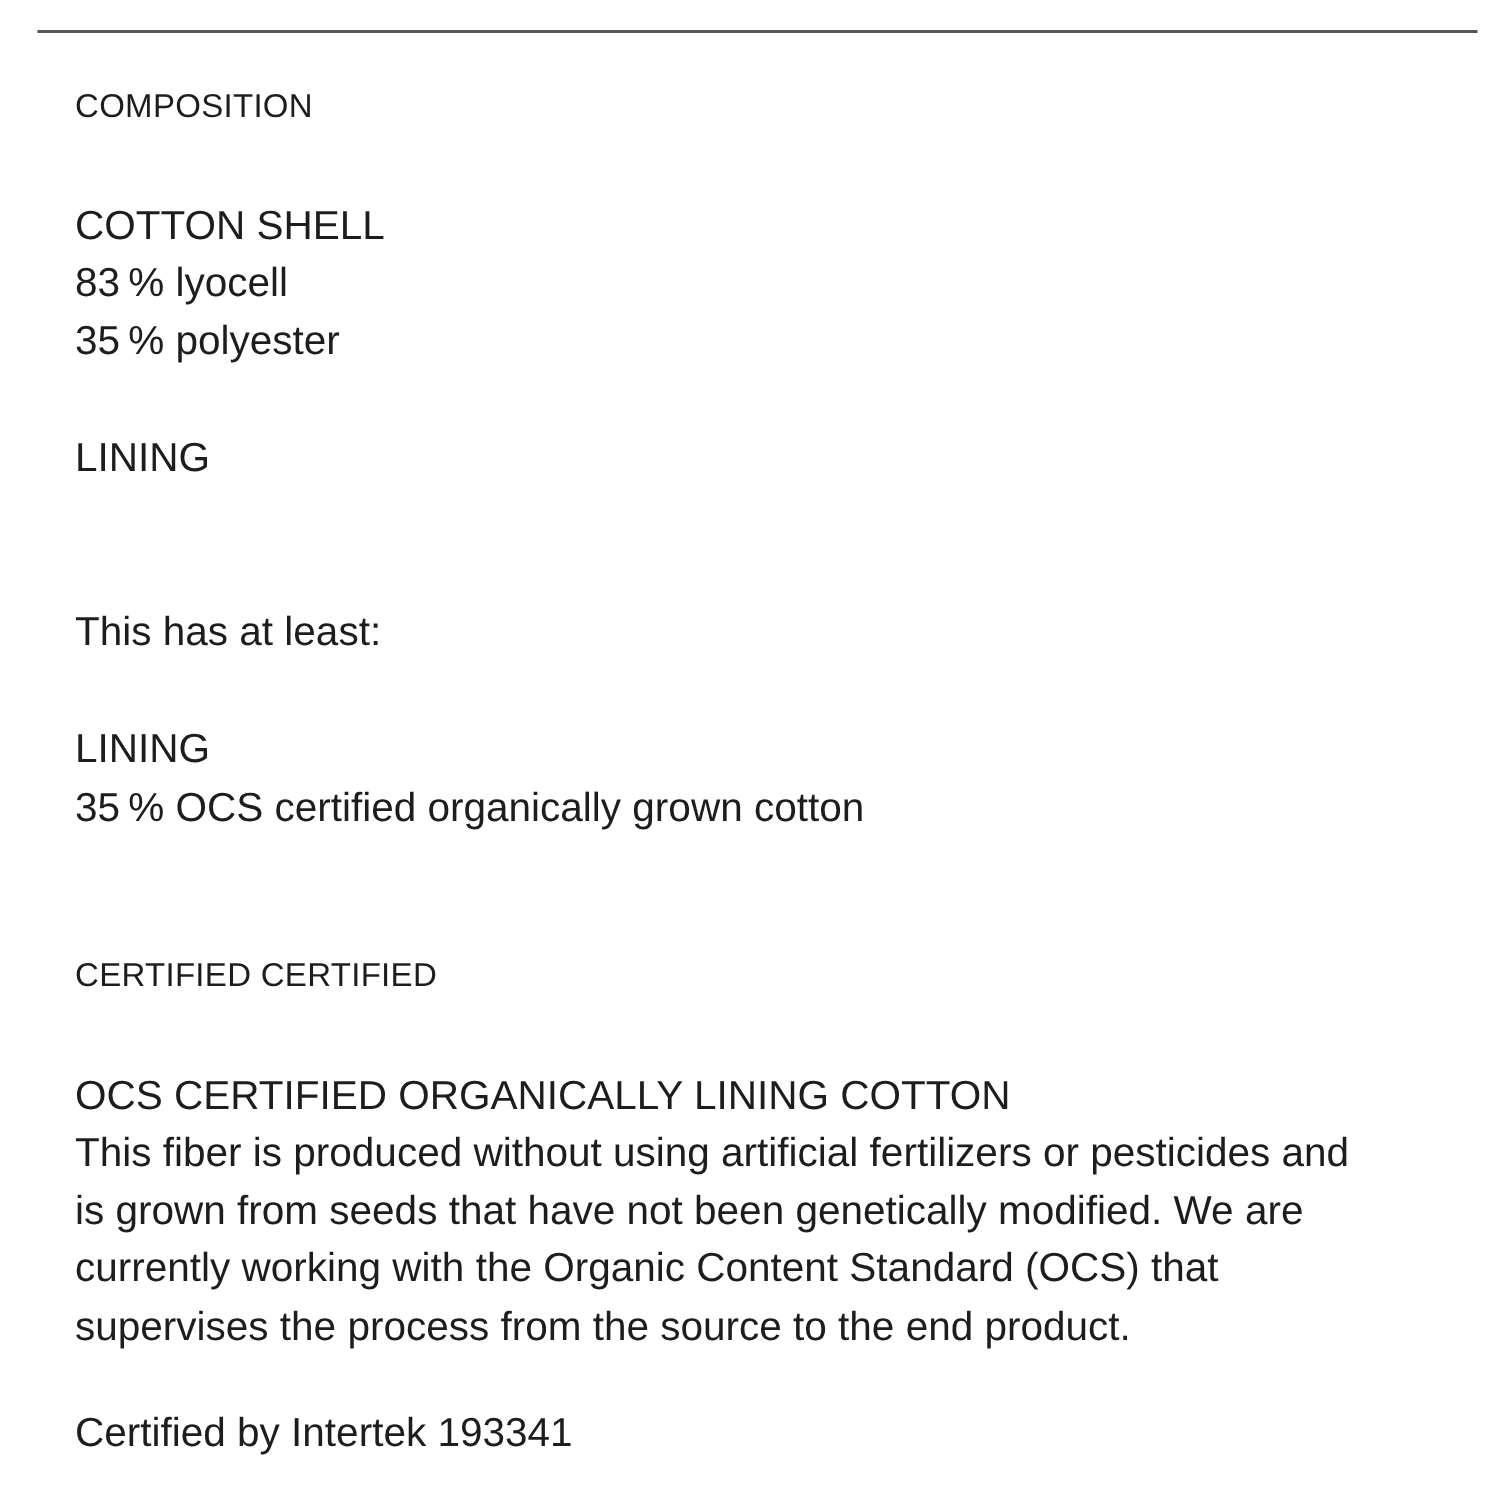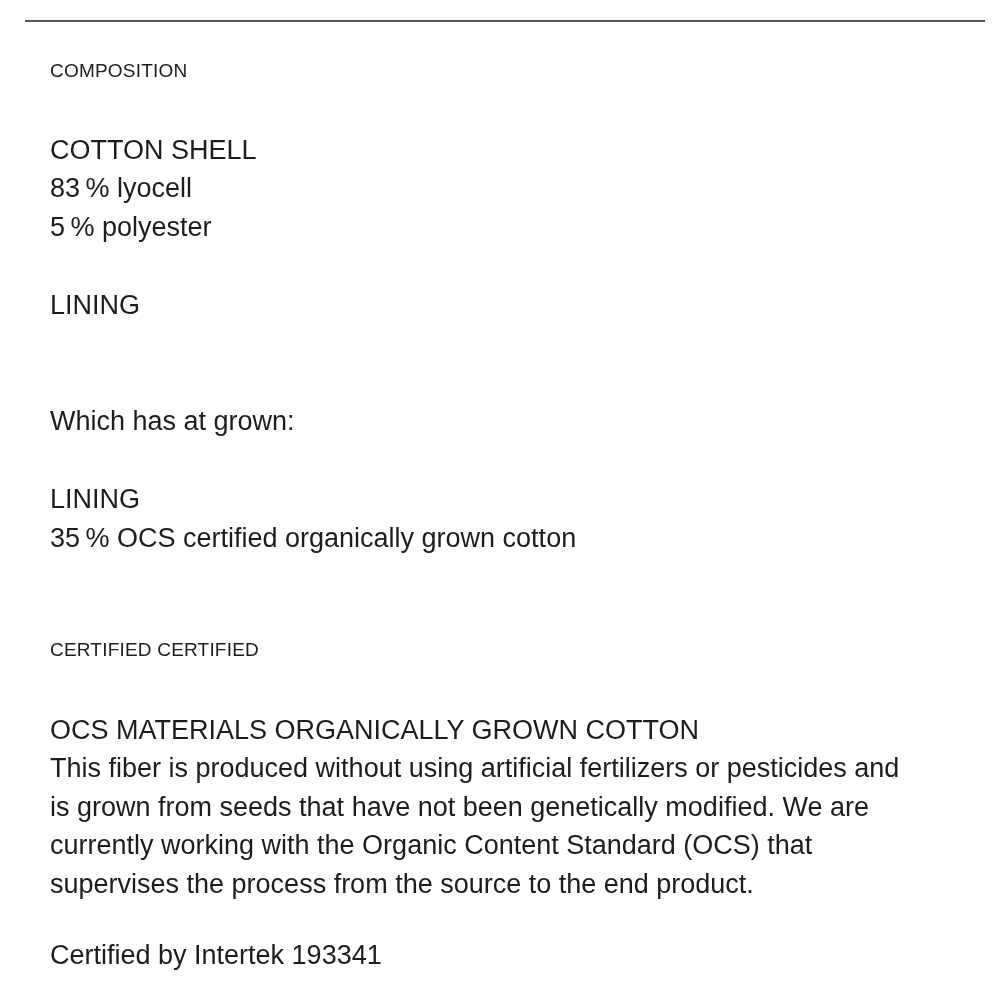--- a/index.html
+++ b/index.html
@@ -20,21 +20,21 @@
     background: #56565a;
     margin: 20px 15px 0 25px;
   }
   .content {
     padding: 0 40px 0 50px;
     font-size: 27px;
     line-height: 38.5px;
     font-weight: 400;
   }
   .section-heading {
-    font-size: 19px;
+    font-size: 22px;
     line-height: 38.5px;
     font-weight: 400;
     margin: 0;
     letter-spacing: 0.2px;
   }
   #composition-title { margin-top: 30px; }
   #certified-materials-title { margin-top: 74px; }
   .group { margin-top: 40px; }
   .group-label { margin: 0; }
   .group-lines, .material-description {
@@ -51,38 +51,38 @@
 
 <div class="divider"></div>
 
 <main class="content">
 
   <h1 class="section-heading" id="composition-title">COMPOSITION</h1>
 
   <section class="group">
     <div class="group-label">COTTON SHELL</div>
     <div class="group-lines">83 % lyocell
-5 % polyester</div>
+35 % polyester</div>
   </section>
 
   <section class="group">
     <div class="group-label">LINING</div>
   </section>
 
-  <p class="minimum-note">Which has at grown:</p>
+  <p class="minimum-note">This has at least:</p>
 
   <section class="group">
     <div class="group-label">LINING</div>
     <div class="group-lines">35 % OCS certified organically grown cotton</div>
   </section>
 
   <h1 class="section-heading" id="certified-materials-title">CERTIFIED CERTIFIED</h1>
 
   <section class="material-block">
-    <div class="material-name">OCS MATERIALS ORGANICALLY GROWN COTTON</div>
+    <div class="material-name">OCS CERTIFIED ORGANICALLY LINING COTTON</div>
     <p class="material-description">This fiber is produced without using artificial fertilizers or pesticides and
 is grown from seeds that have not been genetically modified. We are
 currently working with the Organic Content Standard (OCS) that
 supervises the process from the source to the end product.</p>
   </section>
 
   <p class="certified-by">Certified by Intertek 193341</p>
 
 </main>
 

